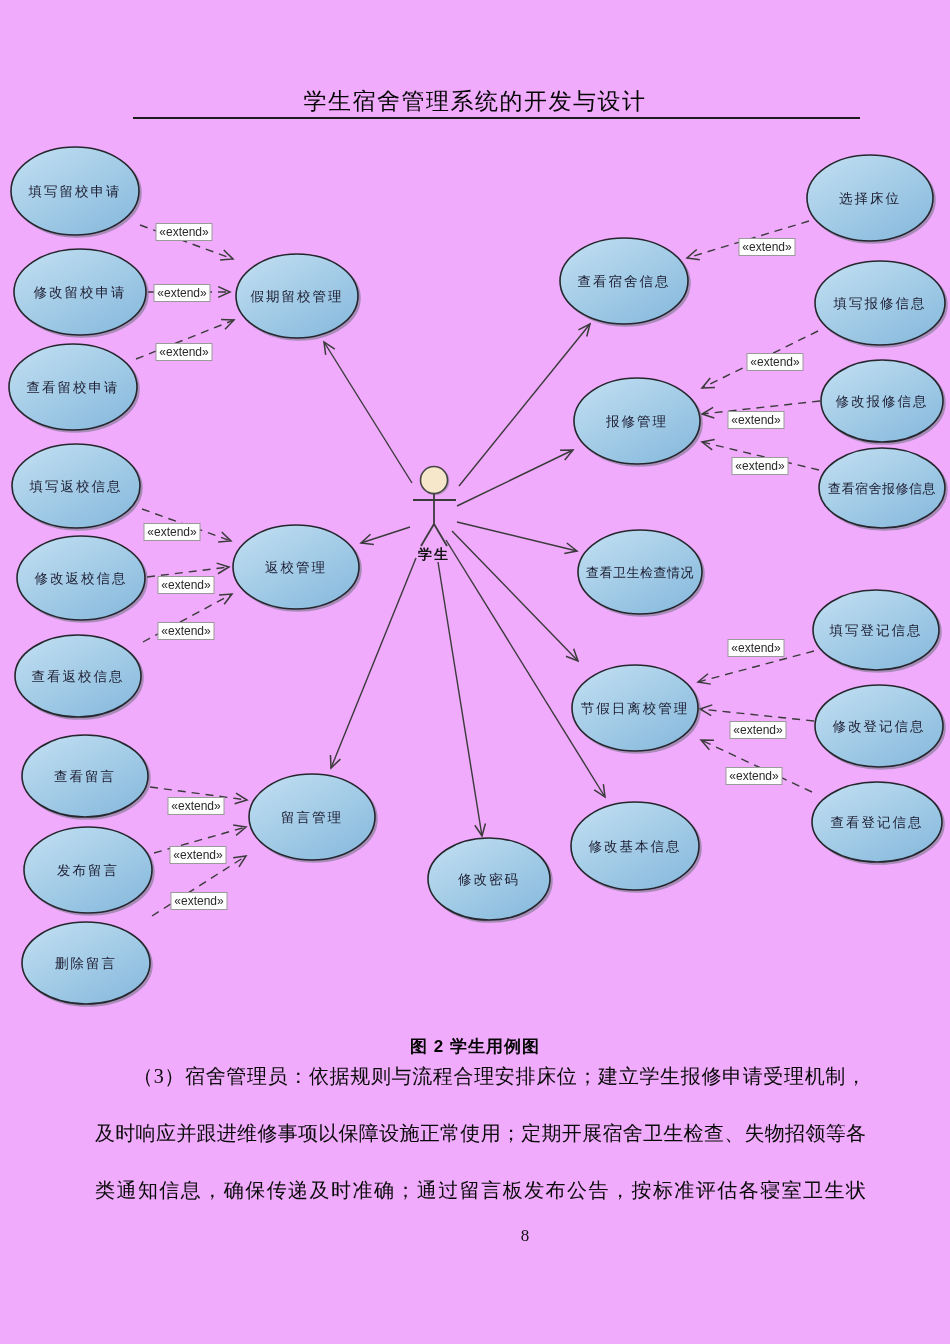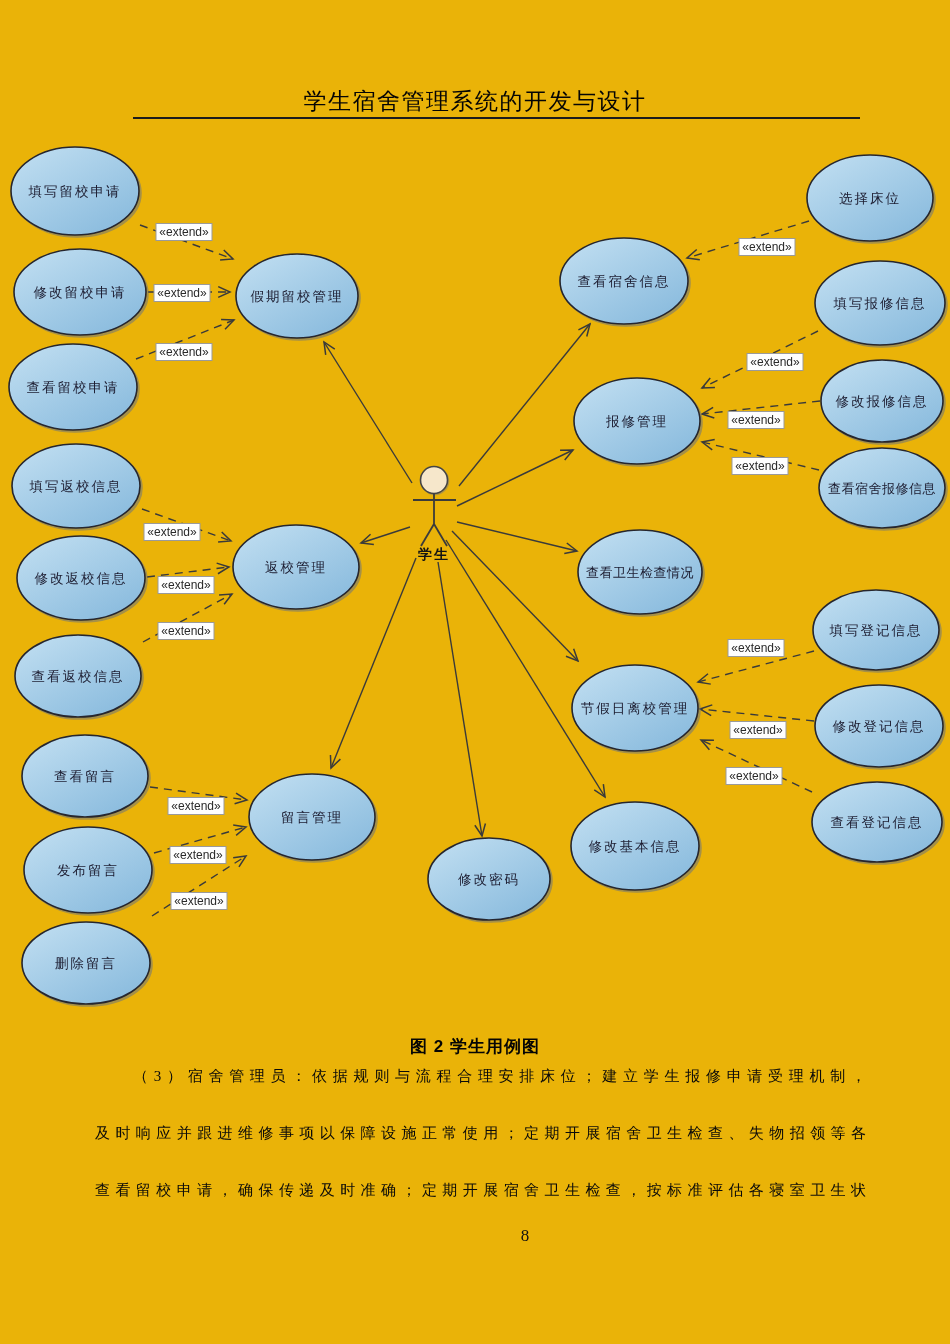--- a/index.html
+++ b/index.html
@@ -1,37 +1,37 @@
 <!DOCTYPE html>
 <html><head>
 <meta charset="utf-8">
 <style>
   html,body{margin:0;padding:0;background:#ffffff;}
-  .page{position:relative;width:950px;height:1344px;background:#eab308;margin:0 auto;overflow:hidden;
+  .page{position:relative;width:950px;height:1344px;background:#f0abfc;margin:0 auto;overflow:hidden;
         font-family:"Liberation Serif","DejaVu Serif",serif;color:#0a0a0a;}
   .doc-title{position:absolute;top:86px;left:0;width:100%;text-align:center;
              font-size:23px;letter-spacing:1.5px;color:#050505;}
   .title-rule{position:absolute;top:117px;left:133px;width:727px;height:2px;background:#1c1c1c;}
   .diagram-svg{position:absolute;top:0;left:0;}
   .uc{stroke:#26262e;stroke-width:1.6;filter:drop-shadow(2px 2.5px 0.6px rgba(108,114,126,0.55));}
   .uct{font-family:"Liberation Serif","DejaVu Serif",serif;font-size:13.5px;letter-spacing:2px;
        fill:#1c1c30;text-anchor:middle;}
   .uct.tight{font-size:13px;letter-spacing:0.5px;}
   .con{stroke:#3a3a3a;stroke-width:1.4;fill:none;}
   .dash{stroke-dasharray:8 6;}
   .stick{stroke:#3b3b3b;stroke-width:1.8;fill:none;}
   .actor-head{fill:#f6e7cb;stroke:#454545;stroke-width:1.6;filter:drop-shadow(1.5px 1.5px 0.5px rgba(120,120,120,0.5));}
   .actor-name{font-family:"Liberation Serif","DejaVu Serif",serif;font-size:14px;font-weight:bold;
               fill:#141414;text-anchor:middle;letter-spacing:2px;}
   .exr{fill:#fefefe;stroke:#9a9a9a;stroke-width:1;}
   .ext{font-family:"Liberation Sans","DejaVu Sans",sans-serif;font-size:12px;fill:#2a2a2a;text-anchor:middle;}
   .fig-caption{position:absolute;top:1035px;left:0;width:100%;text-align:center;
                font-family:"Liberation Sans","DejaVu Sans",sans-serif;font-weight:700;
                font-size:17px;letter-spacing:1px;color:#050505;}
-  .body-text{position:absolute;top:1048px;left:95px;width:771px;font-size:15px;color:#0a0a0a;}
+  .body-text{position:absolute;top:1048px;left:95px;width:771px;font-size:20px;color:#0a0a0a;}
   .body-line{line-height:57px;text-align:justify;text-align-last:justify;white-space:nowrap-none;}
   .body-line.indent{text-indent:38px;}
   .page-num{position:absolute;top:1226px;left:0;width:1050px;text-align:center;font-size:17px;color:#111;}
 </style>
 </head>
 <body>
 
 <div class="page">
 
   <div class="doc-title">学生宿舍管理系统的开发与设计</div>
@@ -249,18 +249,18 @@
       <line class="stick" x1="434" y1="524" x2="447" y2="546"></line>
       <text class="actor-name" x="434" y="559">学生</text>
     </g>
   </svg>
 
   <div class="fig-caption">图 2 学生用例图</div>
 
   <div class="body-text">
     <div class="body-line indent">（3）宿舍管理员：依据规则与流程合理安排床位；建立学生报修申请受理机制，</div>
     <div class="body-line">及时响应并跟进维修事项以保障设施正常使用；定期开展宿舍卫生检查、失物招领等各</div>
-    <div class="body-line">查看留校申请，确保传递及时准确；定期开展宿舍卫生检查，按标准评估各寝室卫生状</div>
+    <div class="body-line">类通知信息，确保传递及时准确；通过留言板发布公告，按标准评估各寝室卫生状</div>
   </div>
 
   <div class="page-num">8</div>
 
 </div>
 
 </body></html>

